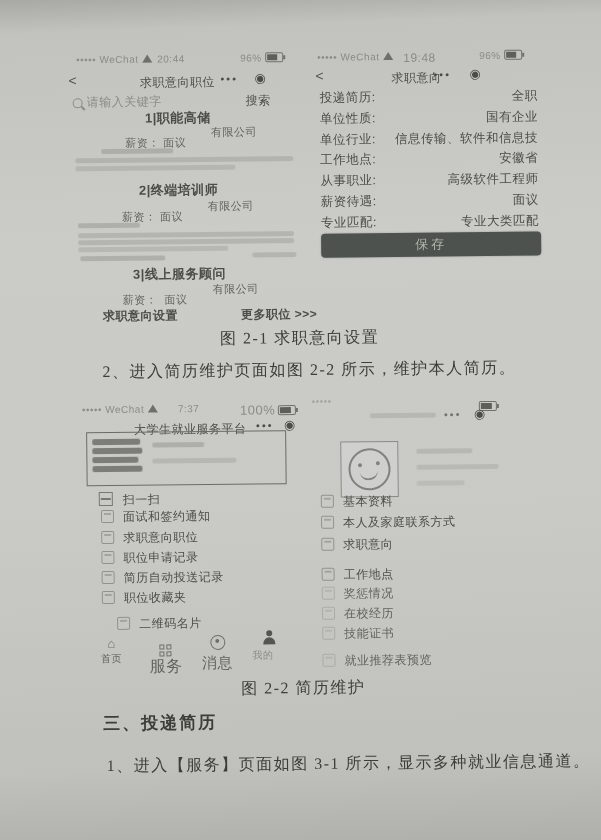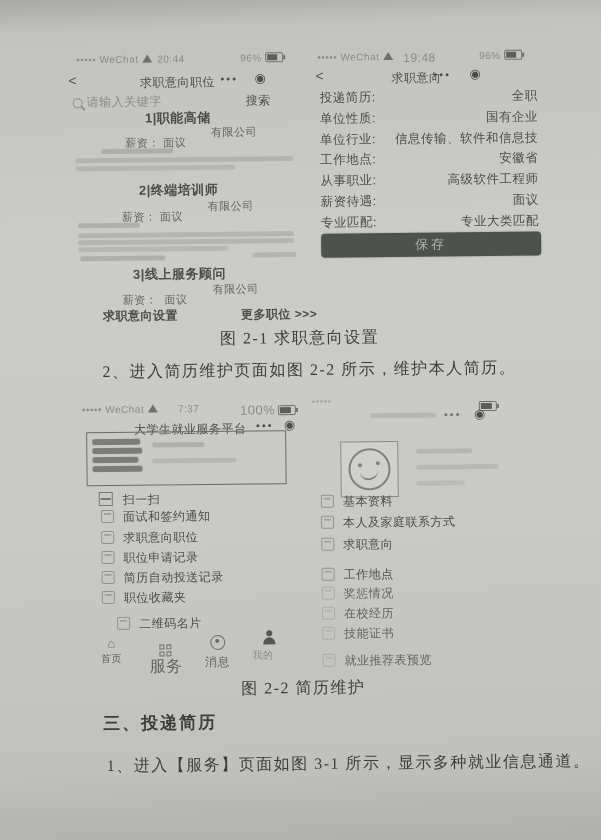--- a/index.html
+++ b/index.html
@@ -177,21 +177,21 @@
     <div class="abs t td" style="left:22px;top:216px;font-size:12px;margin-left:15px;"><span class="mi"></span><span>二维码名片</span></div>
 
     <div class="abs" style="left:14px;top:236px;width:200px;height:26px;">
       <div class="abs ctr" style="left:0px;top:-2px;width:34px;"><span class="homeg">⌂</span><div class="t" style="font-size:10px;text-align:center;">首页</div></div>
       <div class="abs ctr" style="left:54px;top:0px;width:34px;"><span class="grid4">
               <span></span>
               <span></span>
               <span></span>
               <span></span>
             </span><div class="t" style="font-size:16px;text-align:right;">服务</div></div>
-      <div class="abs ctr" style="left:106px;top:0px;width:34px;"><span class="circ"></span><div class="t" style="font-size:12px;text-align:center;">消息</div></div>
+      <div class="abs ctr" style="left:106px;top:0px;width:34px;"><span class="circ"></span><div class="t" style="font-size:15px;text-align:center;">消息</div></div>
       <div class="abs ctr" style="left:158px;top:-4px;width:34px;"><span class="person"></span><div class="t tf" style="font-size:10px;text-align:left;">我的</div></div>
     </div>
   </div>
 
   <div class="abs" style="left:308px;top:394px;width:240px;height:266px;">
     <div class="abs t tf" style="left:4px;top:2px;font-size:10px;opacity:.6;"><span>•••••</span></div>
     <div class="abs battery" style="left:168px;top:4px;"></div>
     <div class="bl" style="left:62px;top:20px;width:66px;opacity:.35;"></div>
     <div class="abs t td navdot" style="left:136px;top:16px;font-size:11px;opacity:.7;">•••</div>
     <div class="abs t td" style="left:166px;top:14px;font-size:13px;">◉</div>

